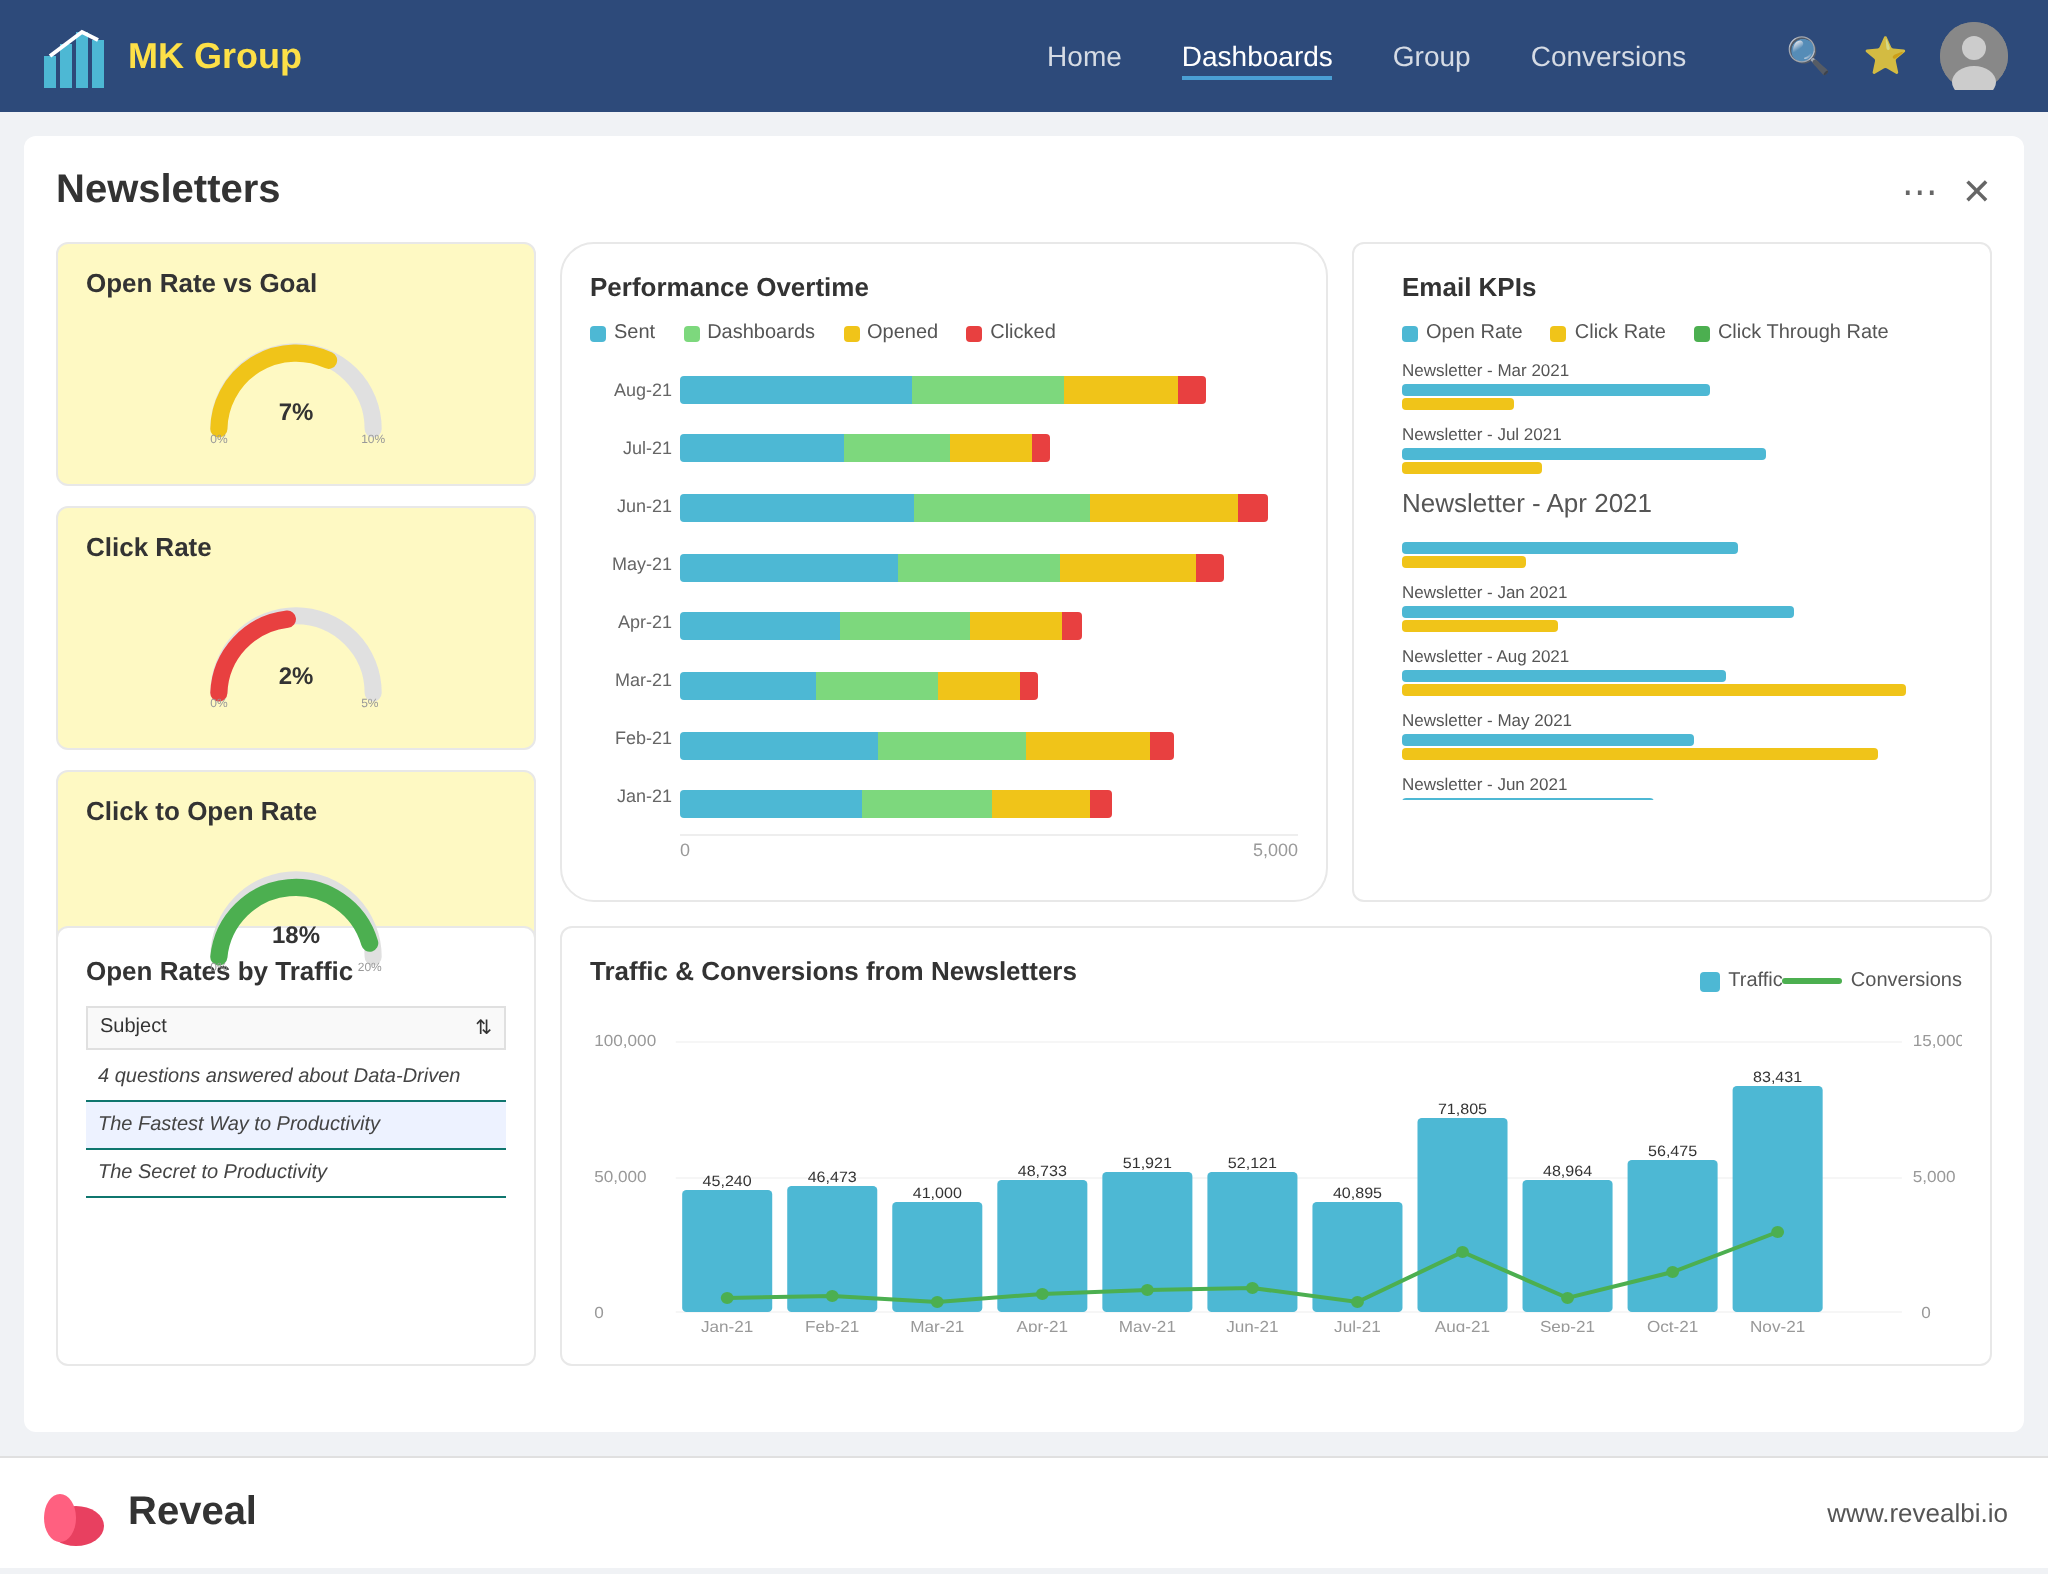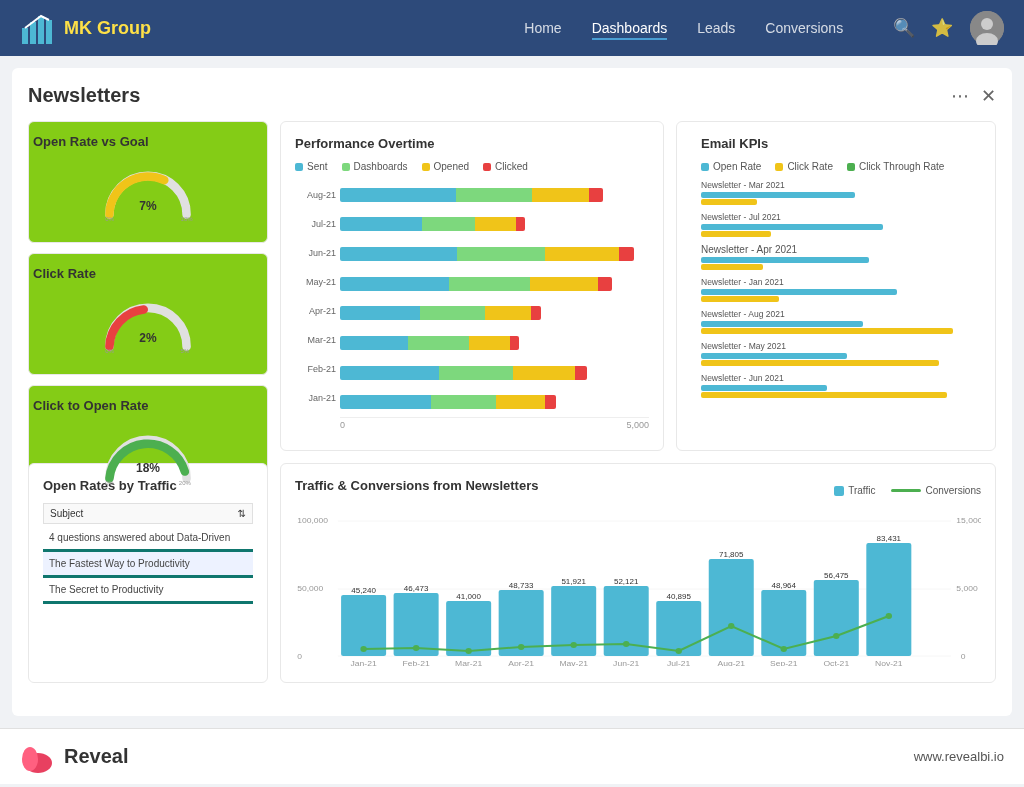--- a/index.html
+++ b/index.html
@@ -68,71 +68,72 @@
 
     
     .left-kpis {
       display: flex;
       flex-direction: column;
       gap: 10px;
       grid-row: 1;
       grid-column: 1;
     }
     .kpi-card {
-      background: #84cc16;
+      background: #fef9c3;
       border: 1px solid #e8e8e8;
       border-radius: 6px;
-      padding: 12px 4px;
+      padding: 12px 14px;
       flex: 1;
     }
     .kpi-title { font-size: 13px; font-weight: 600; color: #333; margin-bottom: 6px; }
 
     
     .gauge-container {
       display: flex;
       align-items: center;
       justify-content: center;
       position: relative;
       height: 75px;
     }
     .gauge-svg { width: 110px; height: 60px; }
 
     
     .perf-card {
       grid-row: 1;
       grid-column: 2;
+      border-radius: 17px;
     }
     .legend { display: flex; gap: 14px; margin-bottom: 8px; flex-wrap: wrap; }
     .legend-item { display: flex; align-items: center; gap: 4px; font-size: 10px; color: #555; }
     .legend-dot { width: 8px; height: 8px; border-radius: 2px; }
     .bar-row { display: flex; align-items: center; gap: 2px; height: 22px; }
 
     
     .email-kpis-card {
       grid-row: 1;
       grid-column: 3;
       padding-left: 24px;
     }
 
     
     .open-rates-card {
       grid-row: 2;
       grid-column: 1;
     }
     .subject-header { display: flex; justify-content: space-between; background: #f9f9f9; padding: 4px 6px; border: 1px solid #e0e0e0; font-size: 10px; color: #333; margin-bottom: 2px; }
-    .subject-row { padding: 6px 6px; border-bottom: 3px solid #0f766e; font-size: 10px; color: #444; cursor: pointer; }
+    .subject-row { padding: 6px 6px; border-bottom: 1px solid #0f766e; font-size: 10px; color: #444; cursor: pointer; font-style: italic; }
     .subject-row:nth-child(even) { background: #f4f8ff; }
 
     
     .traffic-card {
       grid-row: 2;
       grid-column: 2 / 4;
     }
     .traffic-header { display: flex; justify-content: space-between; align-items: center; margin-bottom: 8px; }
-    .traffic-legend { display: flex; gap: 16px; font-size: 10px; color: #555; align-items: center; }
+    .traffic-legend { display: flex; font-size: 10px; color: #555; align-items: center; }
     .traffic-legend-item { display: flex; align-items: center; gap: 4px; }
     .traffic-dot { width: 10px; height: 10px; border-radius: 2px; }
 
     
     .footer {
       background: white;
       height: 56px;
       display: flex;
       align-items: center;
       justify-content: space-between;
@@ -154,21 +155,21 @@
       <rect x="10" y="12" width="6" height="22" fill="#4db8d4"></rect>
       <rect x="18" y="6" width="6" height="28" fill="#4db8d4"></rect>
       <rect x="26" y="10" width="6" height="24" fill="#4db8d4"></rect>
       <polyline points="5,18 13,12 21,6 29,10" fill="none" stroke="white" stroke-width="2"></polyline>
     </svg>
     <span class="logo-text">MK Group</span>
   </div>
   <nav class="nav-links">
     <a class="nav-link">Home</a>
     <a class="nav-link active">Dashboards</a>
-    <a class="nav-link">Leads</a>
+    <a class="nav-link">Group</a>
     <a class="nav-link">Conversions</a>
   </nav>
   <div class="header-icons">
     <span class="header-icon">🔍</span>
     <span class="header-icon">⭐</span>
     <div class="avatar">
       <svg width="34" height="34" viewBox="0 0 34 34">
           <circle cx="17" cy="17" r="17" fill="#888"></circle>
           <circle cx="17" cy="13" r="6" fill="#ccc"></circle>
           <ellipse cx="17" cy="30" rx="11" ry="8" fill="#ccc"></ellipse>
@@ -373,21 +374,21 @@
           <div style="font-size:8.5px;color:#555;margin-bottom:2px;">Newsletter - Mar 2021</div>
           <div style="height:6px;width:55%;background:#4db8d4;border-radius:2px;margin-bottom:1px;"></div>
           <div style="height:6px;width:20%;background:#f0c419;border-radius:2px;margin-bottom:1px;"></div>
         </div>
         <div style="margin-bottom:7px;">
           <div style="font-size:8.5px;color:#555;margin-bottom:2px;">Newsletter - Jul 2021</div>
           <div style="height:6px;width:65%;background:#4db8d4;border-radius:2px;margin-bottom:1px;"></div>
           <div style="height:6px;width:25%;background:#f0c419;border-radius:2px;margin-bottom:1px;"></div>
         </div>
         <div style="margin-bottom:7px;">
-          <div style="font-size:10px;color:#555;margin-bottom:2px;">Newsletter - Apr 2021</div>
+          <div style="font-size:13px;color:#555;margin-bottom:12px;">Newsletter - Apr 2021</div>
           <div style="height:6px;width:60%;background:#4db8d4;border-radius:2px;margin-bottom:1px;"></div>
           <div style="height:6px;width:22%;background:#f0c419;border-radius:2px;margin-bottom:1px;"></div>
         </div>
         <div style="margin-bottom:7px;">
           <div style="font-size:8.5px;color:#555;margin-bottom:2px;">Newsletter - Jan 2021</div>
           <div style="height:6px;width:70%;background:#4db8d4;border-radius:2px;margin-bottom:1px;"></div>
           <div style="height:6px;width:28%;background:#f0c419;border-radius:2px;margin-bottom:1px;"></div>
         </div>
         <div style="margin-bottom:7px;">
           <div style="font-size:8.5px;color:#555;margin-bottom:2px;">Newsletter - Aug 2021</div>

